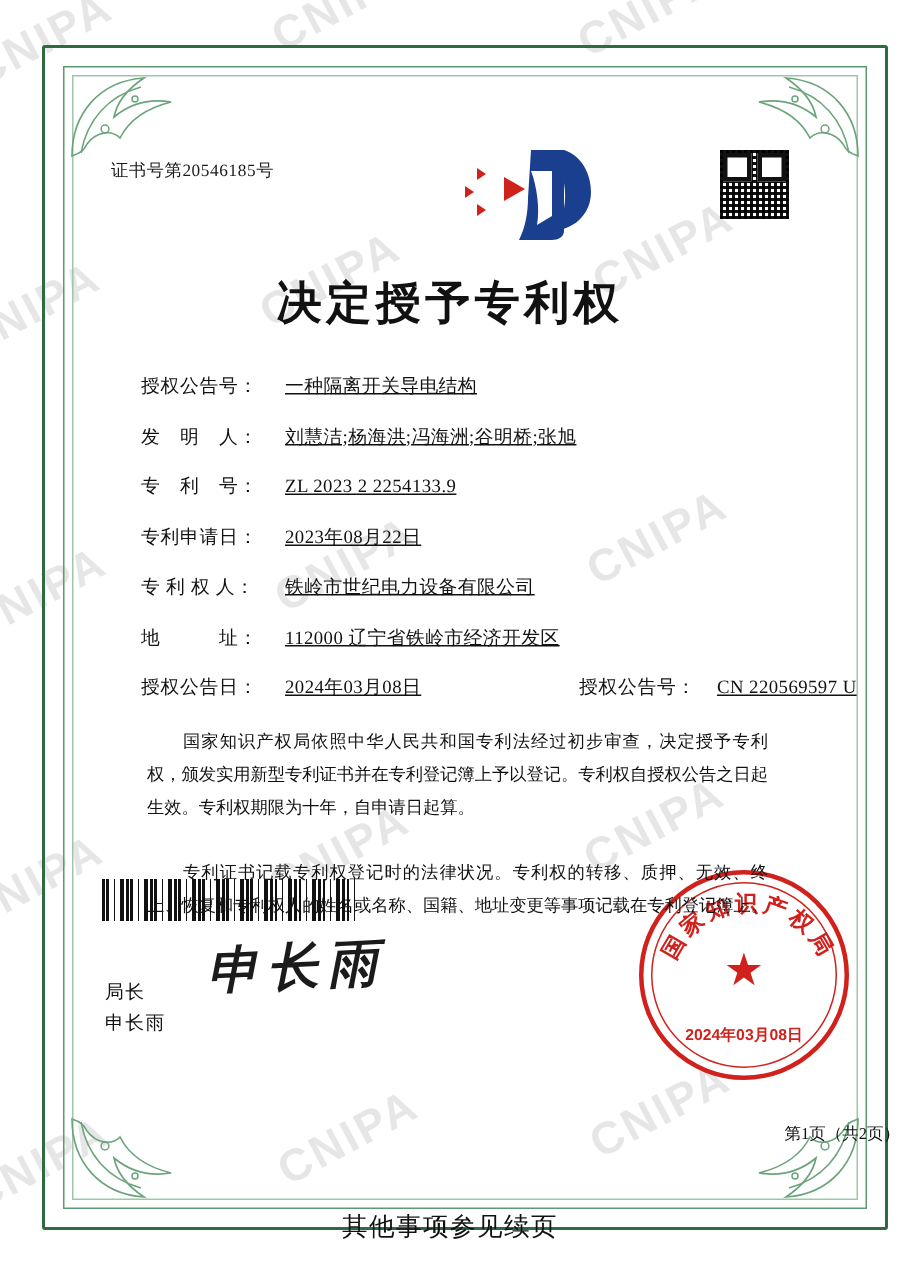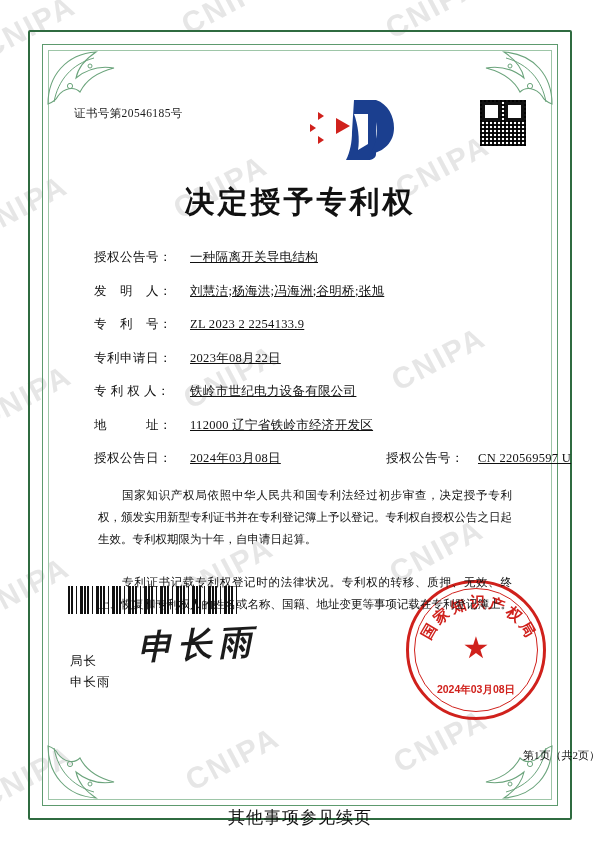--- a/index.html
+++ b/index.html
@@ -36,20 +36,21 @@
   }
 
   
   .cert {
     position: absolute;
     left: 28px;
     top: 30px;
     width: 544px;
     height: 790px;
     z-index: 2;
+    padding-left: 20px;
   }
   .frame-outer {
     position: absolute;
     inset: 0;
     border: 2px solid #2f6b40;
     border-radius: 2px;
   }
   .frame-inner {
     position: absolute;
     left: 14px;

